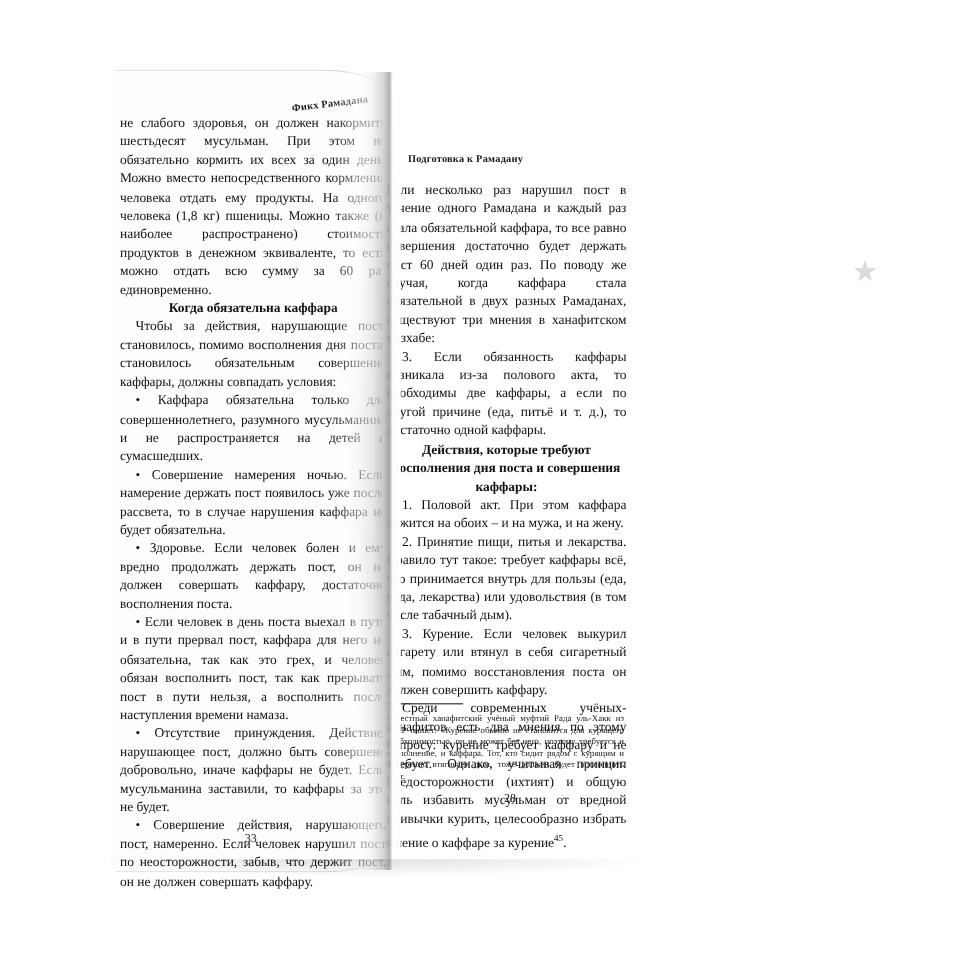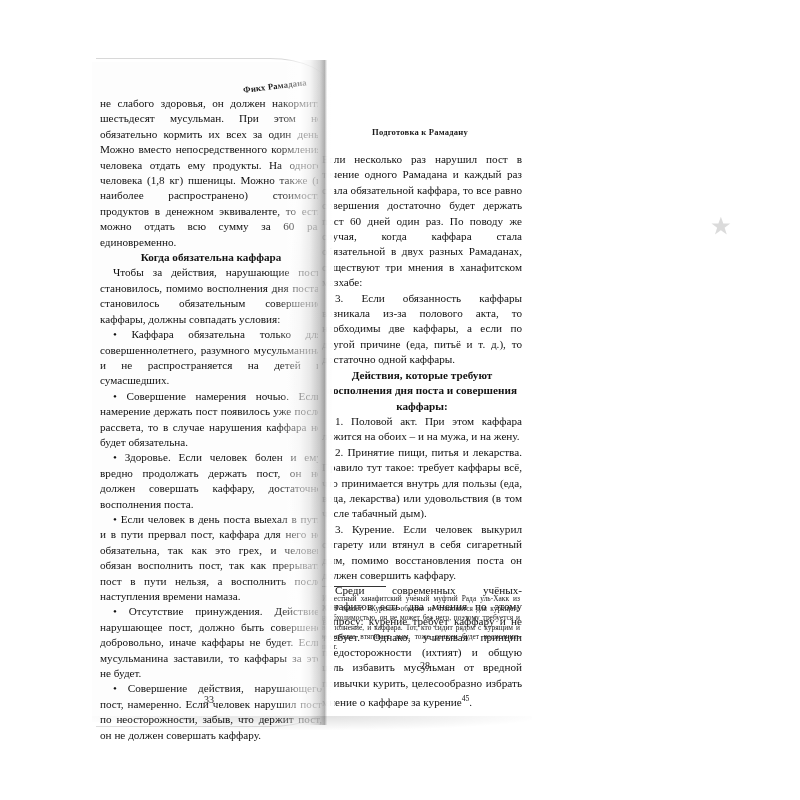--- a/index.html
+++ b/index.html
@@ -149,21 +149,20 @@
   
   #right-body {
     left: 322px;
     top: 152px;
     width: 200px;
   }
 
   #right-runhead {
     left: 340px;
     top: 127px;
-    margin-left: 32px;
   }
   #left-runhead {
     left: 243px;
     top: 81px;
     transform: rotate(-7deg);
   }
 
   #left-folio { left: 204px; top: 694px; }
   #right-folio { left: 420px; top: 660px; }
 

